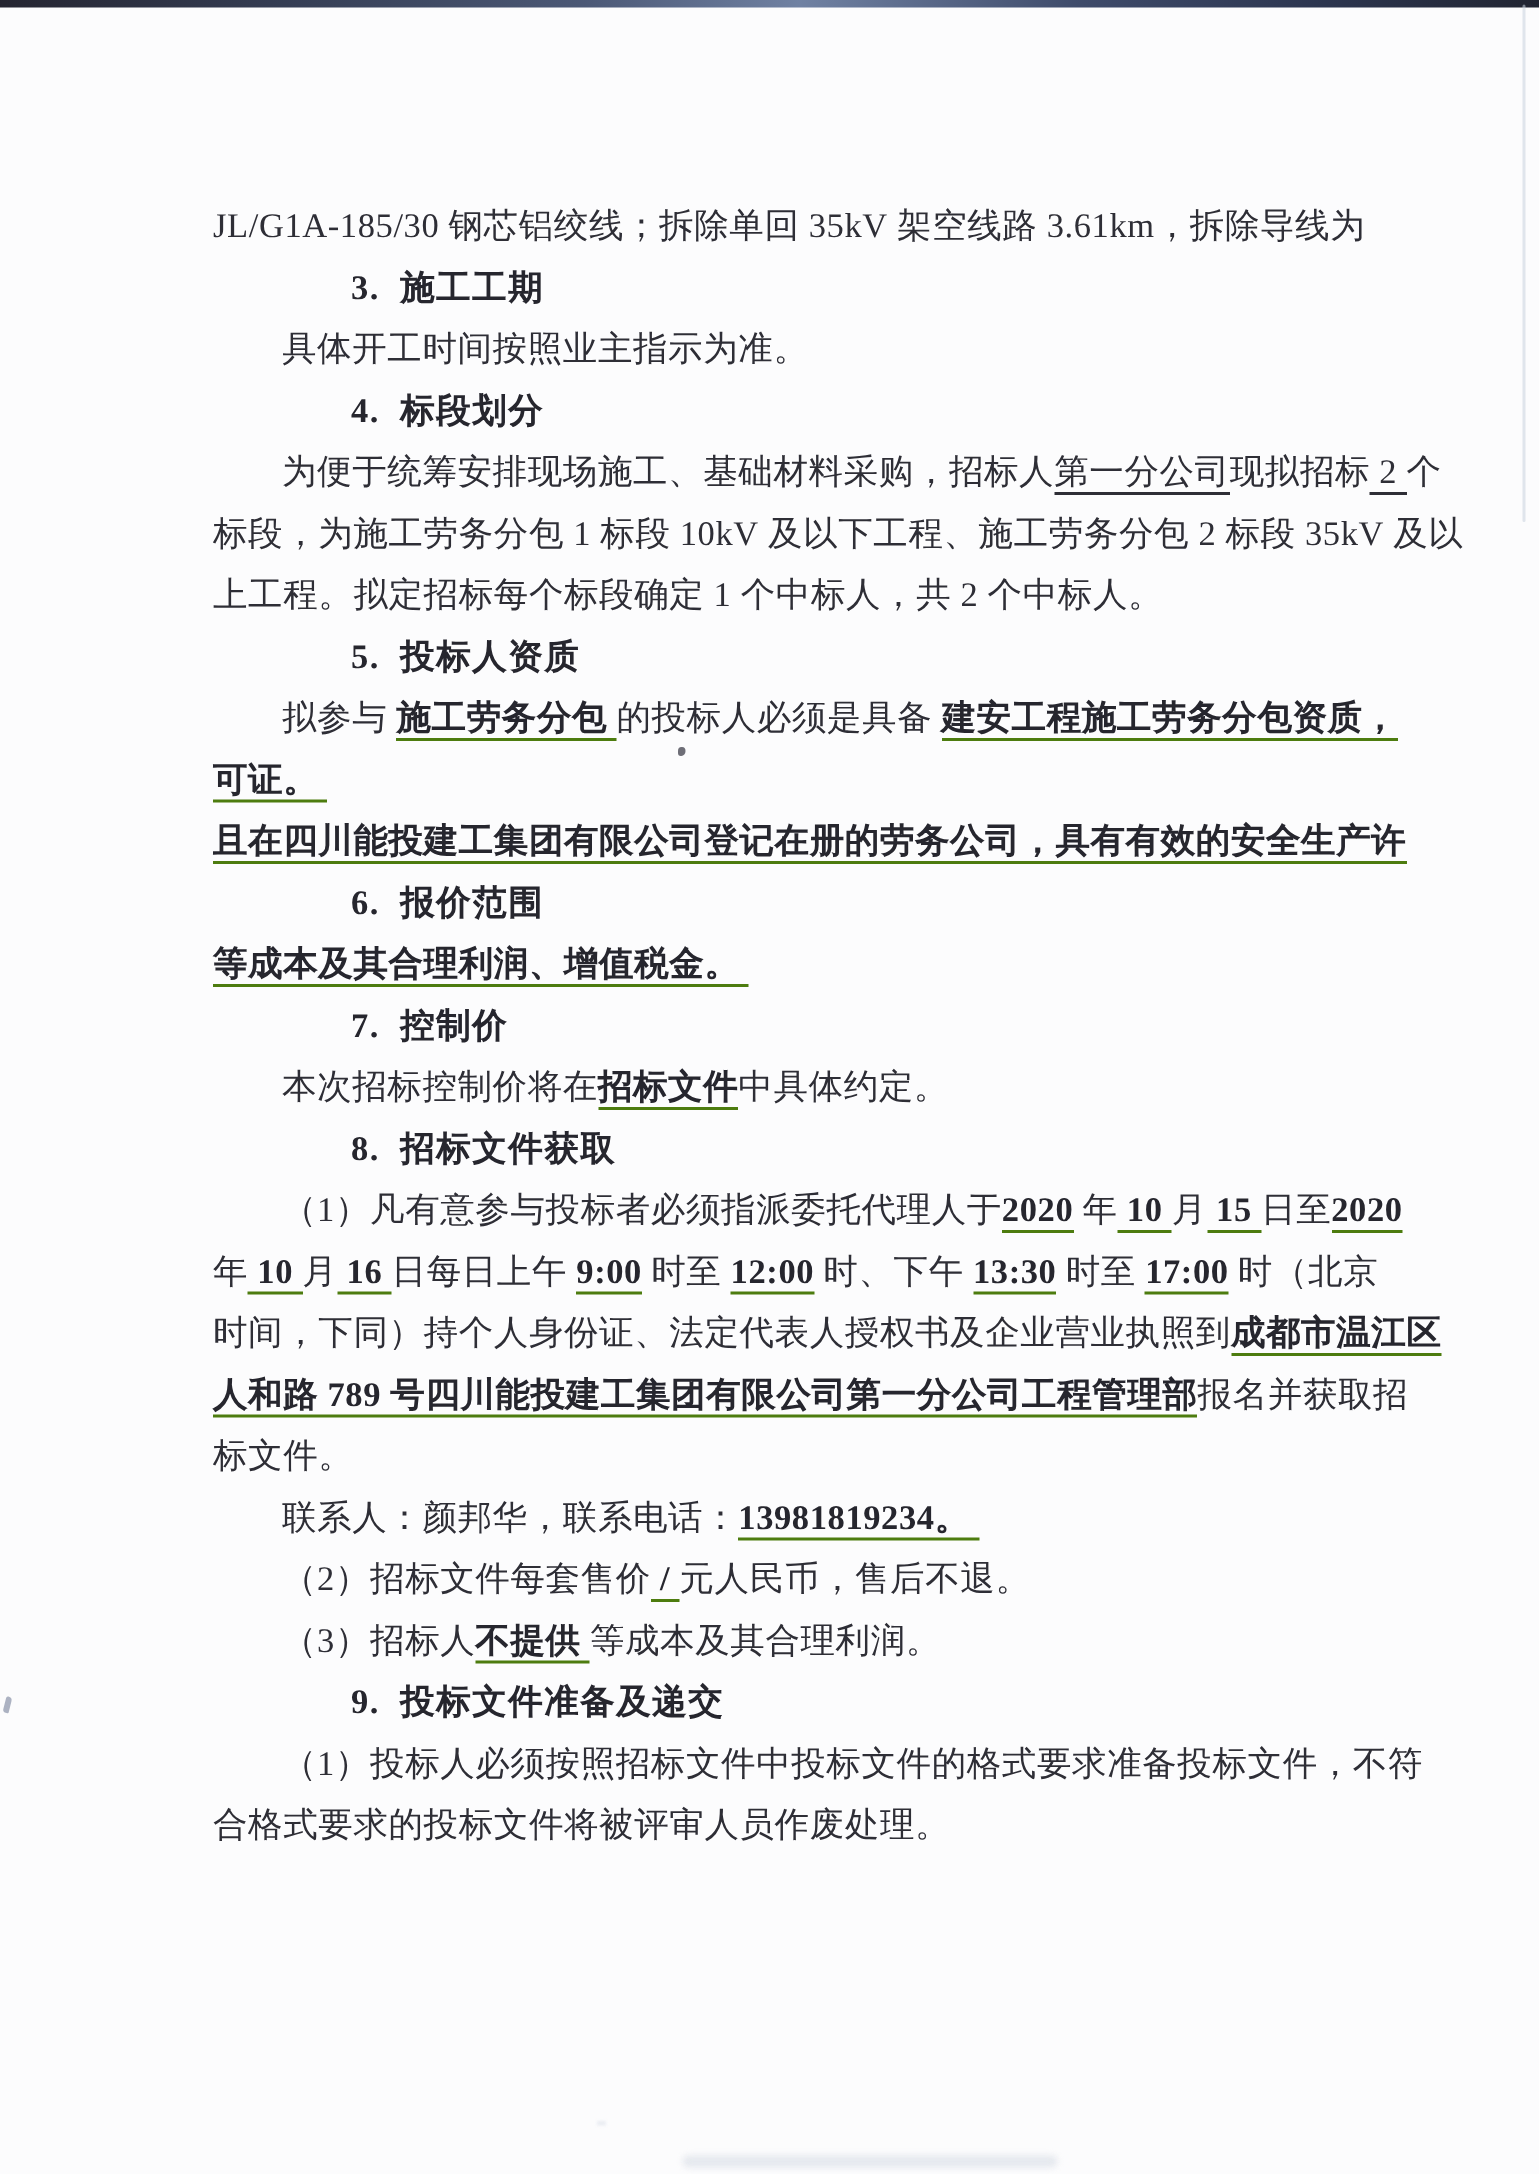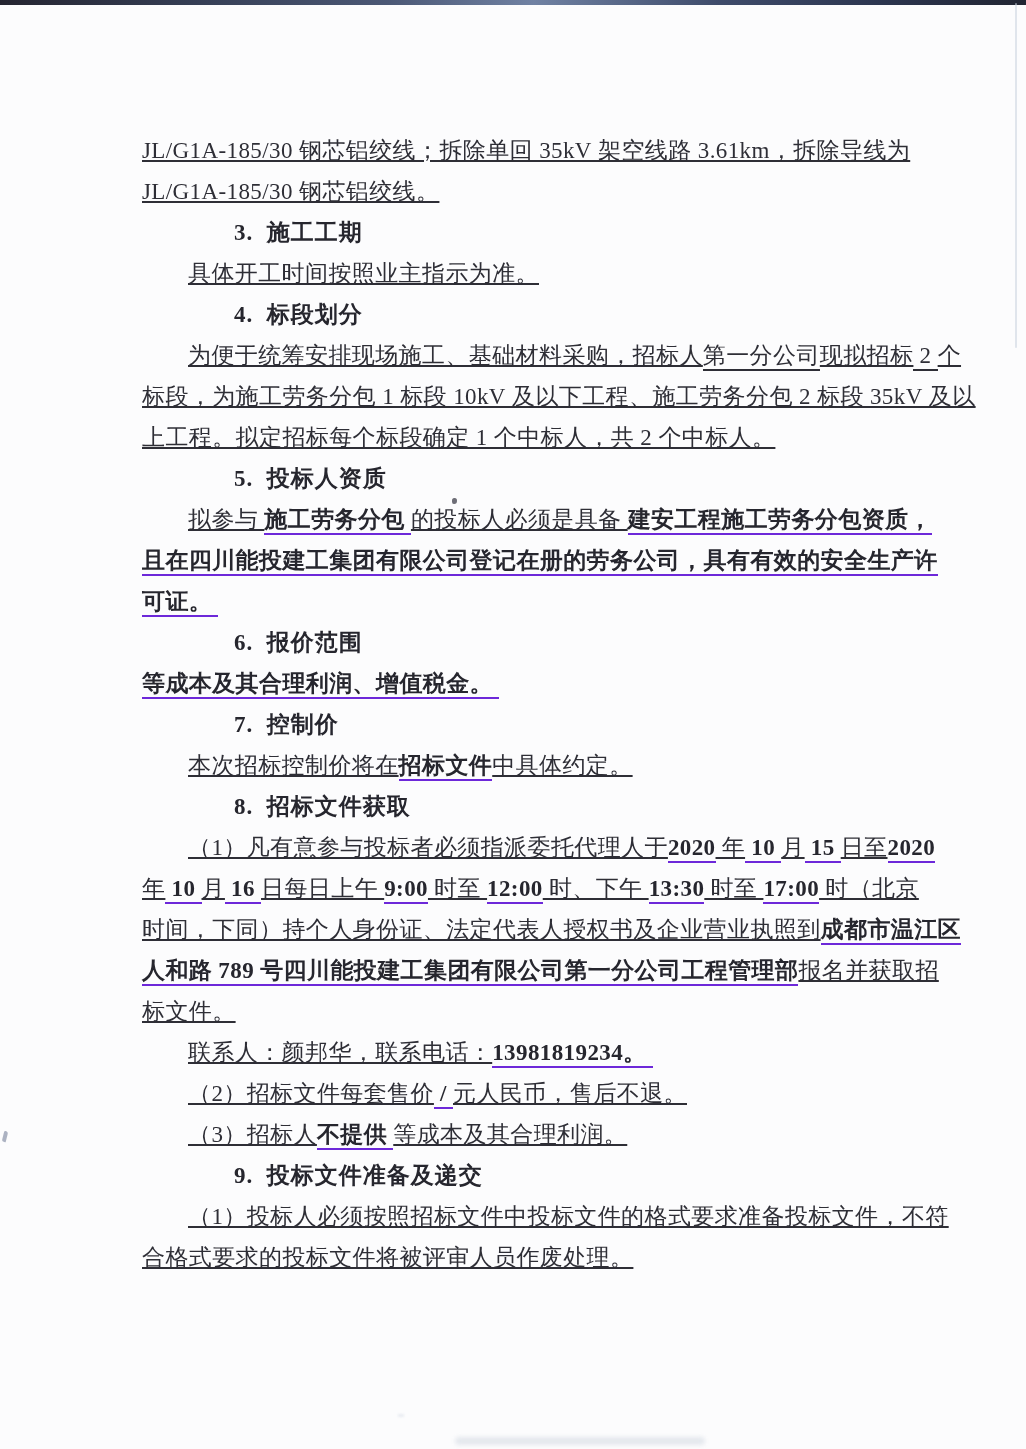--- a/index.html
+++ b/index.html
@@ -51,48 +51,47 @@
     color:var(--ink);
     font-size:23px;
   }
   .line{
     height:41px;
     line-height:41px;
     white-space:pre;
     letter-spacing:0.4px;
   }
   .line.indent{padding-left:46px;}
-  .seg-p{font-weight:400;text-decoration:underline;}
+  .seg-p{font-weight:400;}
   .seg-b{font-weight:700;color:#26262e;letter-spacing:1px;margin-left:46px;}
   .seg-u{border-bottom:2px solid var(--ink);padding-bottom:1px;}
-  .seg-bu{font-weight:700;color:#26262e;border-bottom:2px solid #6d28d9;padding-bottom:1px;}
+  .seg-bu{font-weight:700;color:#26262e;border-bottom:2px solid #4d7c0f;padding-bottom:1px;}
 </style>
 </head>
 <body>
 
 <div class="page">
   <div class="scan-top-edge"></div>
   <div class="scan-right-line"></div>
   <div class="ink-dot"></div>
   <div class="pen-mark"></div>
   <div class="bottom-smudge"></div>
   <div class="bottom-tick"></div>
   <div class="content">
       <div class="line"><span class="seg-p">JL/G1A-185/30&nbsp;钢芯铝绞线；拆除单回&nbsp;35kV&nbsp;架空线路&nbsp;3.61km，拆除导线为</span></div>
-      <div class="line"><span class="seg-p">JL/G1A-185/30&nbsp;钢芯铝绞线。</span></div>
       <div class="line indent"><span class="seg-b">3.&nbsp;&nbsp;施工工期</span></div>
       <div class="line indent"><span class="seg-p">具体开工时间按照业主指示为准。</span></div>
       <div class="line indent"><span class="seg-b">4.&nbsp;&nbsp;标段划分</span></div>
       <div class="line indent"><span class="seg-p">为便于统筹安排现场施工、基础材料采购，招标人</span><span class="seg-u">第一分公司</span><span class="seg-p">现拟招标</span><span class="seg-u">&nbsp;2&nbsp;</span><span class="seg-p">个</span></div>
       <div class="line"><span class="seg-p">标段，为施工劳务分包&nbsp;1&nbsp;标段&nbsp;10kV&nbsp;及以下工程、施工劳务分包&nbsp;2&nbsp;标段&nbsp;35kV&nbsp;及以</span></div>
       <div class="line"><span class="seg-p">上工程。拟定招标每个标段确定&nbsp;1&nbsp;个中标人，共&nbsp;2&nbsp;个中标人。</span></div>
       <div class="line indent"><span class="seg-b">5.&nbsp;&nbsp;投标人资质</span></div>
       <div class="line indent"><span class="seg-p">拟参与&nbsp;</span><span class="seg-bu">施工劳务分包&nbsp;</span><span class="seg-p">的投标人必须是具备&nbsp;</span><span class="seg-bu">建安工程施工劳务分包资质，</span></div>
+      <div class="line"><span class="seg-bu">可证。&nbsp;</span></div>
       <div class="line"><span class="seg-bu">且在四川能投建工集团有限公司登记在册的劳务公司，具有有效的安全生产许</span></div>
-      <div class="line"><span class="seg-bu">可证。&nbsp;</span></div>
       <div class="line indent"><span class="seg-b">6.&nbsp;&nbsp;报价范围</span></div>
       <div class="line"><span class="seg-bu">等成本及其合理利润、增值税金。&nbsp;</span></div>
       <div class="line indent"><span class="seg-b">7.&nbsp;&nbsp;控制价</span></div>
       <div class="line indent"><span class="seg-p">本次招标控制价将在</span><span class="seg-bu">招标文件</span><span class="seg-p">中具体约定。</span></div>
       <div class="line indent"><span class="seg-b">8.&nbsp;&nbsp;招标文件获取</span></div>
       <div class="line indent"><span class="seg-p">（1）凡有意参与投标者必须指派委托代理人于</span><span class="seg-bu">2020</span><span class="seg-p">&nbsp;年</span><span class="seg-bu">&nbsp;10&nbsp;</span><span class="seg-p">月</span><span class="seg-bu">&nbsp;15&nbsp;</span><span class="seg-p">日至</span><span class="seg-bu">2020</span></div>
       <div class="line"><span class="seg-p">年</span><span class="seg-bu">&nbsp;10&nbsp;</span><span class="seg-p">月</span><span class="seg-bu">&nbsp;16&nbsp;</span><span class="seg-p">日每日上午&nbsp;</span><span class="seg-bu">9:00</span><span class="seg-p">&nbsp;时至&nbsp;</span><span class="seg-bu">12:00</span><span class="seg-p">&nbsp;时、下午&nbsp;</span><span class="seg-bu">13:30</span><span class="seg-p">&nbsp;时至&nbsp;</span><span class="seg-bu">17:00</span><span class="seg-p">&nbsp;时（北京</span></div>
       <div class="line"><span class="seg-p">时间，下同）持个人身份证、法定代表人授权书及企业营业执照到</span><span class="seg-bu">成都市温江区</span></div>
       <div class="line"><span class="seg-bu">人和路&nbsp;789&nbsp;号四川能投建工集团有限公司第一分公司工程管理部</span><span class="seg-p">报名并获取招</span></div>
       <div class="line"><span class="seg-p">标文件。</span></div>

